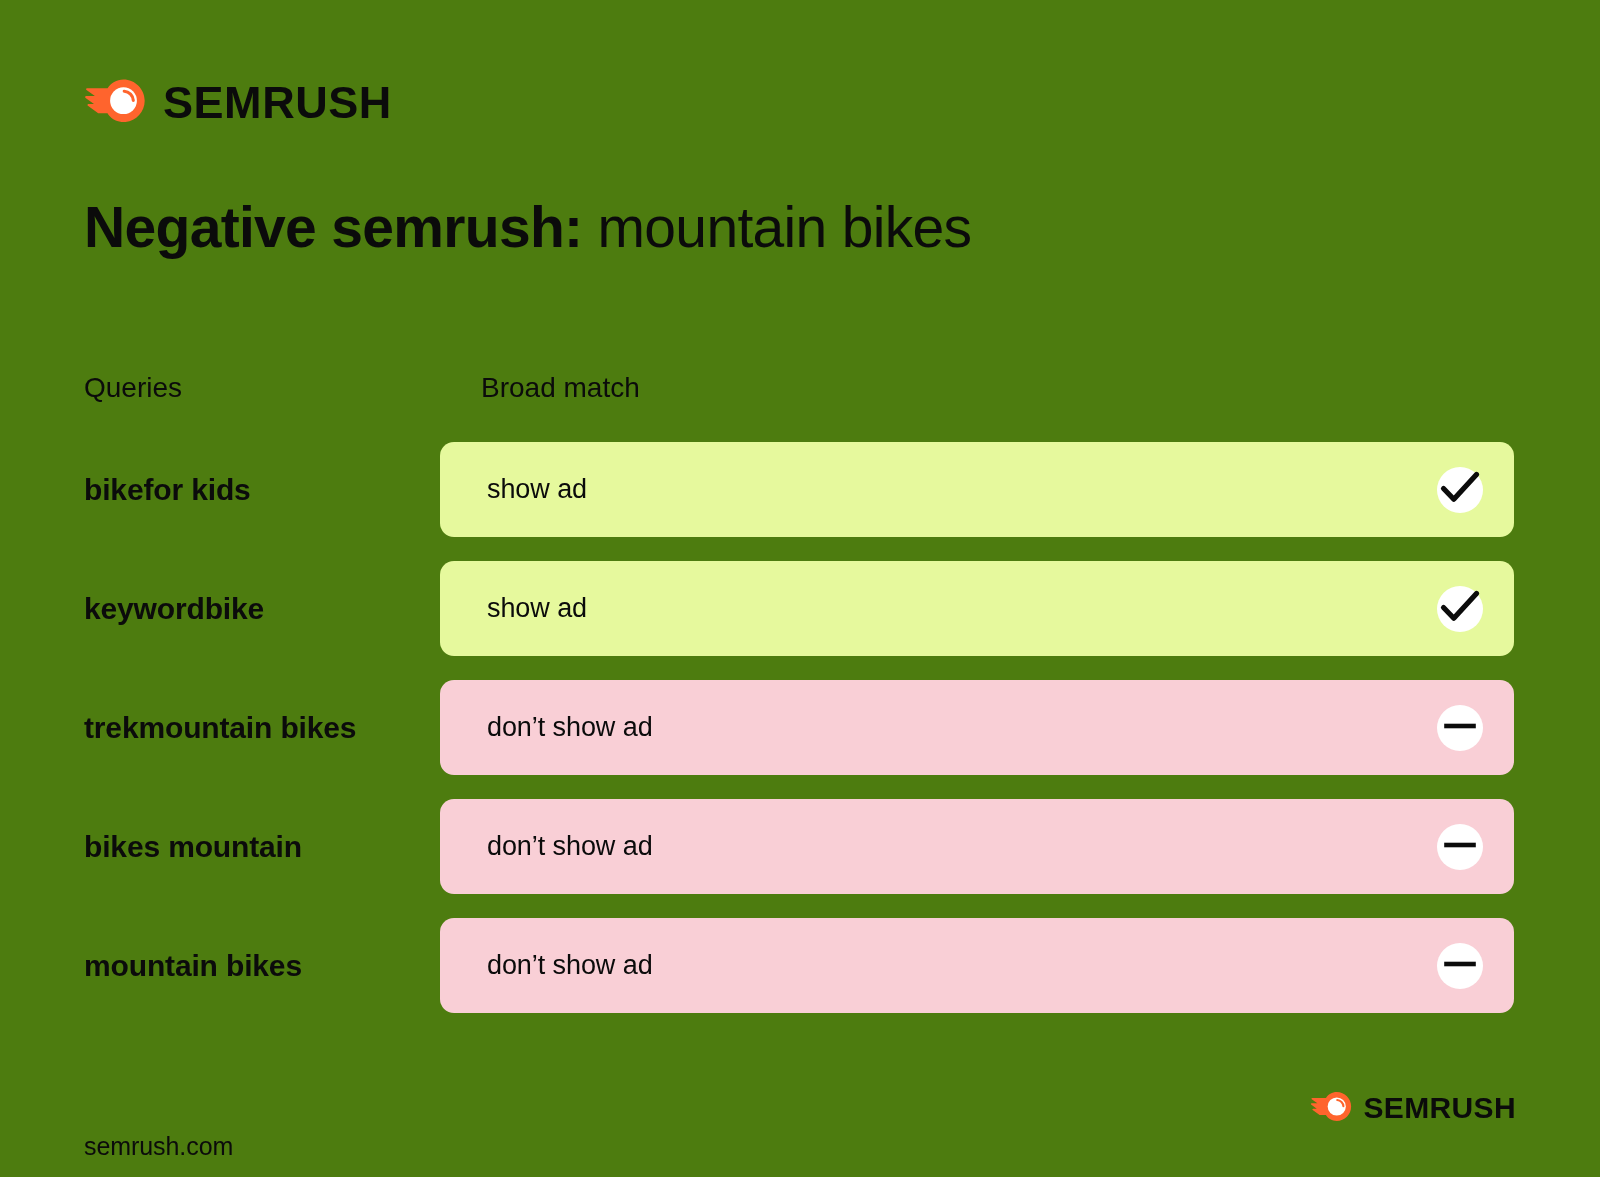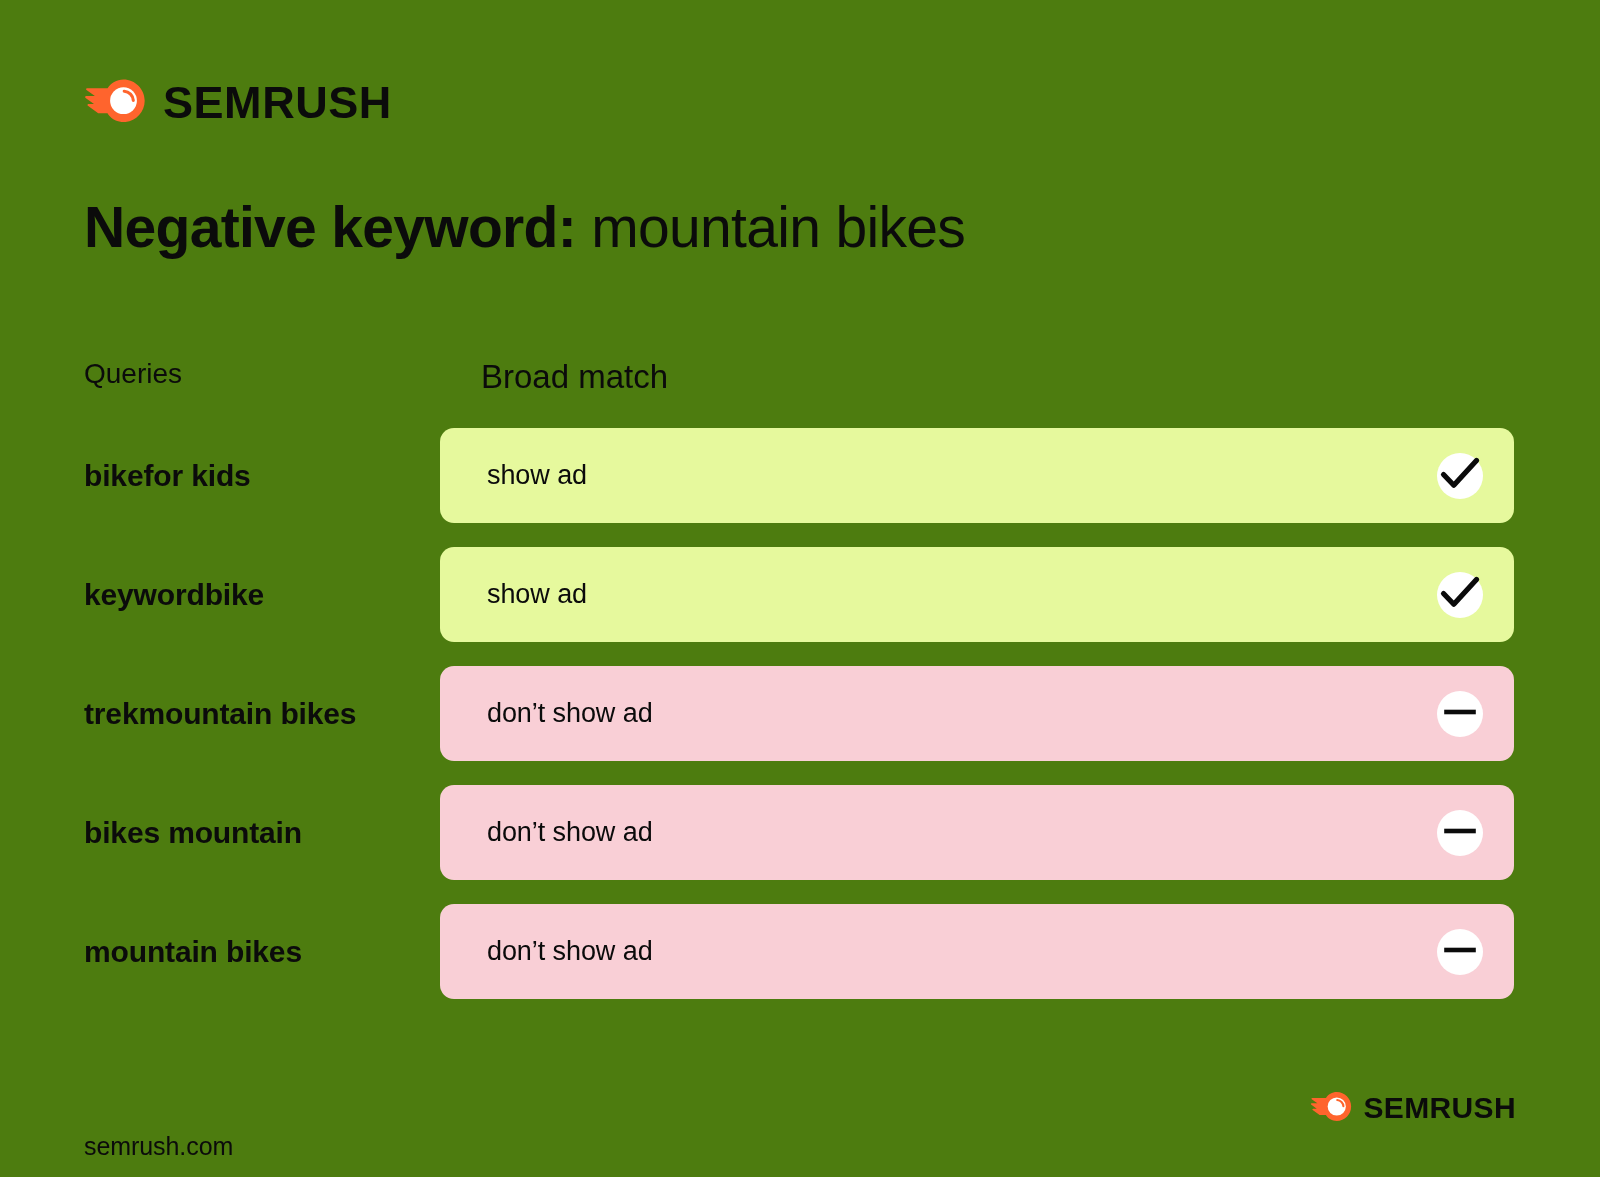--- a/index.html
+++ b/index.html
@@ -20,24 +20,24 @@
   
   .title {
     position:absolute; left:84px; top:196px;
     font-size:57px; line-height:1.12; color:#0b0b0b;
     letter-spacing:-0.012em; white-space:nowrap;
   }
   .title .t-bold { font-weight:700; }
   .title .t-light { font-weight:400; }
 
   
-  .table { position:absolute; left:84px; top:358px; width:1430px; }
+  .table { position:absolute; left:84px; top:372px; width:1430px; }
   .thead { display:flex; height:48px; align-items:flex-start; }
   .th-queries { width:356px; font-size:28px; color:#0b0b0b; font-weight:400; }
-  .th-match { font-size:33px; color:#0b0b0b; font-weight:400; padding-left:41px; }
+  .th-match { font-size:28px; color:#0b0b0b; font-weight:400; padding-left:41px; }
 
   .rows { margin-top:22px; display:flex; flex-direction:column; gap:24px; }
   .row { display:flex; align-items:stretch; height:95px; }
 
   .query-cell {
     width:356px; display:flex; align-items:center;
     font-size:30px; color:#0b0b0b; line-height:1.2;
     letter-spacing:-0.005em; white-space:nowrap;
   }
   .q-b { font-weight:700; }
@@ -77,21 +77,21 @@
       <svg width="62" height="44" viewBox="0 0 62 44" aria-hidden="true">
         <path fill="#ff642d" d="M39.5 1.4C32.6 1.4 26.7 5 23.6 10.2L3.2 10.2c-1.0 0-1.5 1.2-0.7 1.8l8.4 6.1H2.3c-1.0 0-1.5 1.2-0.7 1.8l8.4 6.1H4.6c-1.0 0-1.5 1.2-0.7 1.8l10.3 7.5h9.3c3.1 5.2 9.1 8.8 16.0 8.8 11.7 0 21.2-9.5 21.2-21.3S51.2 1.4 39.5 1.4z"></path>
         <circle fill="#ffffff" cx="39.5" cy="22.7" r="13.4"></circle>
         <path fill="none" stroke="#ff642d" stroke-width="3.1" stroke-linecap="round" d="M40.2 13.2a9.6 9.6 0 0 1 9.1 9.2"></path>
       </svg>
     </span>
     <span class="brand-word">SEMRUSH</span>
   </div>
 
   <h1 class="title">
-    <span class="t-bold">Negative keyword:</span><span class="t-light"> mountain bikes</span>
+    <span class="t-bold">Negative semrush:</span><span class="t-light"> mountain bikes</span>
   </h1>
 
   <div class="table">
     <div class="thead">
       <div class="th-queries">Queries</div>
       <div class="th-match">Broad match</div>
     </div>
 
     <div class="rows">
 

